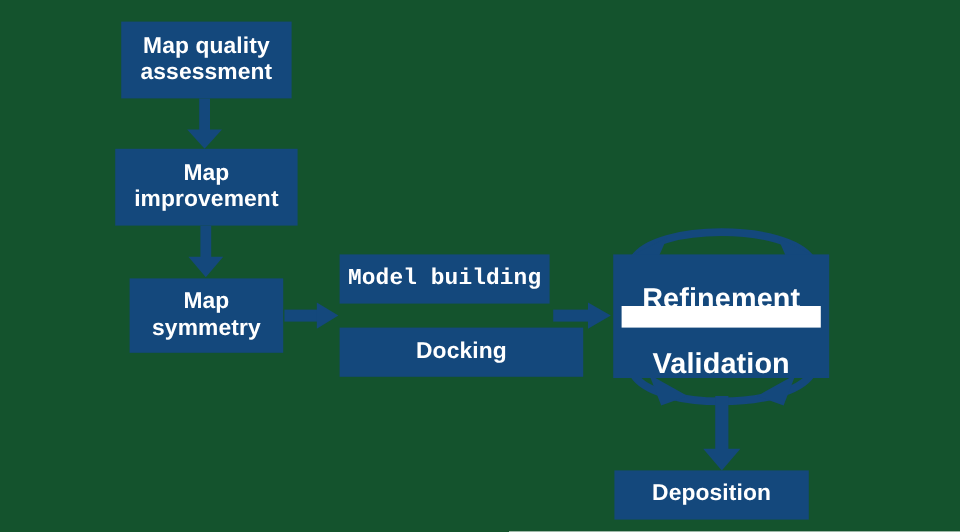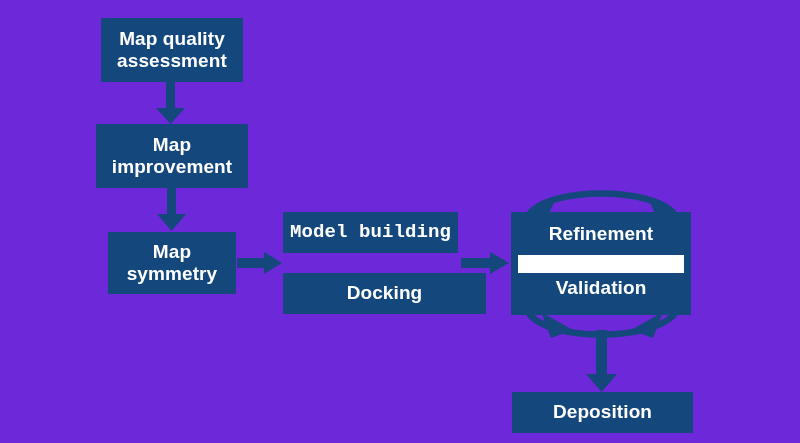--- a/index.html
+++ b/index.html
@@ -4,21 +4,21 @@
 <style>
   html, body {
     margin: 0;
     padding: 0;
     background: #ffffff;
   }
   #canvas {
     position: relative;
     width: 800px;
     height: 443px;
-    background: #6d28d9;
+    background: #14532d;
     overflow: hidden;
     font-family: "Liberation Sans", sans-serif;
   }
   .node {
     position: absolute;
     background: #14487C;
     color: #ffffff;
     display: flex;
     align-items: center;
     justify-content: center;
@@ -46,23 +46,24 @@
   .cycle-slot {
     position: absolute;
     background: #ffffff;
   }
   .cycle-label {
     position: absolute;
     color: #ffffff;
     display: flex;
     align-items: center;
     justify-content: center;
-    font-size: 19px;
+    font-size: 24px;
     font-weight: 600;
     letter-spacing: 0.1px;
+    margin-top: 16px;
   }
 </style>
 </head>
 <body>
 
 <div id="canvas">
 
   <svg class="svg-layer" viewBox="0 0 800 443">
 
     <g>
@@ -114,15 +115,15 @@
 
   <div class="node" style="left:283px; top:212px; width:175px; height:41px;font-family:Liberation Mono, monospace;">Model building</div>
 
   <div class="node" style="left:283px; top:273px; width:203px; height:41px;">Docking</div>
 
   <div class="cycle-frame" style="left:511px; top:212px; width:180px; height:103px;"></div>
   <div class="cycle-slot" style="left:518px; top:255px; width:166px; height:18px;"></div>
   <div class="cycle-label" style="left:511px; top:212px; width:180px; height:43px;">Refinement</div>
   <div class="cycle-label" style="left:511px; top:273px; width:180px; height:30px;">Validation</div>
 
-  <div class="node" style="left:512px; top:392px; width:181px; height:41px;">Deposition</div>
+  <div class="node" style="left:512px; top:392px; width:162px; height:41px;">Deposition</div>
 
 </div>
 
 </body></html>

